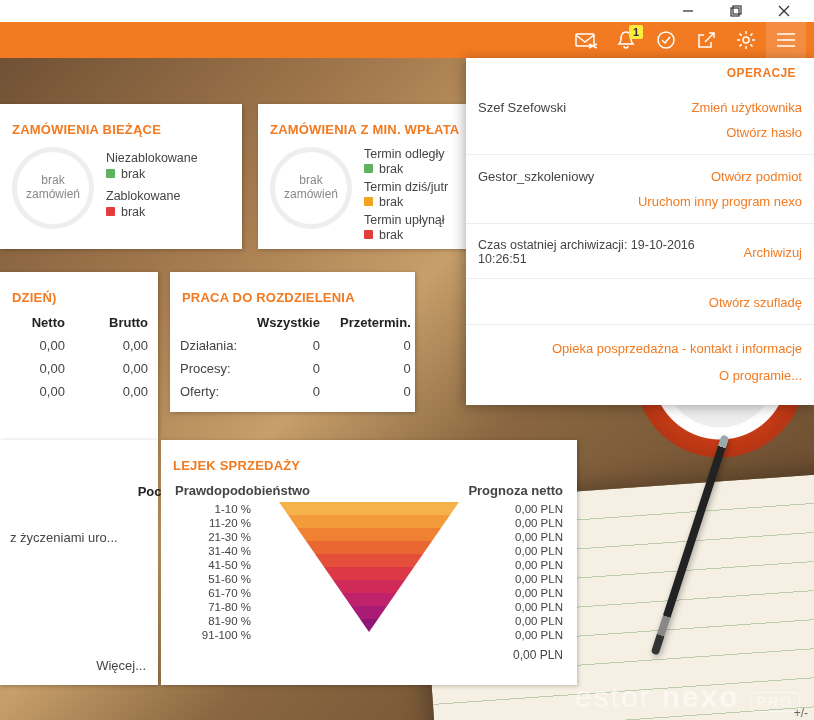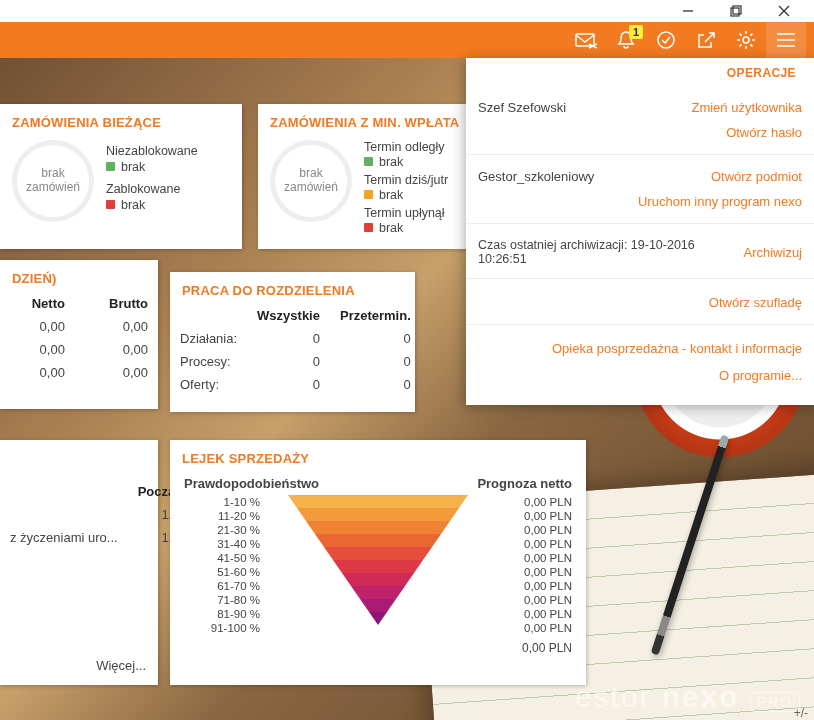--- a/index.html
+++ b/index.html
@@ -86,21 +86,21 @@
   .card {
     position:absolute;
     background:#fff;
     box-shadow: 1px 1px 4px rgba(0,0,0,.25);
     z-index:2;
   }
   .card h3 {
     color:#f27a21;
     font-size:13px;
     font-weight:700;
-    padding:11px 12px 6px;
+    padding:18px 12px 6px;
     text-transform:none;
     letter-spacing:.2px;
   }
 
   .status-dot { display:inline-block; width:9px; height:9px; border-radius:1px; margin-right:6px; vertical-align:baseline;}
   .green{background:#5fb25f;}
   .orange{background:#f2a321;}
   .red{background:#e23c3c;}
 
   .ring {
@@ -246,21 +246,21 @@
       <div>Termin odległy</div>
       <div style="padding:1px 0 4px;"><span class="status-dot green"></span><span>brak</span></div>
       <div>Termin dziś/jutr</div>
       <div style="padding:1px 0 4px;"><span class="status-dot orange"></span><span>brak</span></div>
       <div>Termin upłynął</div>
       <div style="padding:1px 0;"><span class="status-dot red"></span><span>brak</span></div>
     </div>
   </div>
 </div>
 
-<div class="card" style="top:260px;left:0;width:158px;height:149px;">
+<div class="card" style="top:272px;left:0;width:158px;height:168px;">
   <h3 style="white-space:nowrap;overflow:hidden;">DZIEŃ)</h3>
   <table style="width:100%;border-collapse:collapse;">
     <tbody>
         <tr>
           <td class="t-head">Netto</td>
           <td class="t-head">Brutto</td>
         </tr>
     <tr>
           <td class="t-cell">0,00</td>
           <td class="t-cell">0,00</td>
@@ -318,21 +318,21 @@
         </tr>
     <tr>
           <td class="t-label" style="white-space:nowrap;overflow:hidden;">z życzeniami uro...</td>
           <td class="t-cell">12:20</td>
         </tr>
   </tbody>
     </table>
   <div style="position:absolute;bottom:12px;right:12px;color:#444;cursor:pointer;">Więcej...</div>
 </div>
 
-<div class="card" style="top:440px;left:170px;width:416px;height:245px;">
+<div class="card" style="top:440px;left:161px;width:416px;height:245px;">
   <h3>LEJEK SPRZEDAŻY</h3>
   <div style="display:flex;justify-content:space-between;padding:4px 14px;font-weight:700;color:#444;">
     <span>Prawdopodobieństwo</span>
     <span>Prognoza netto</span>
   </div>
   <div id="funnel-rows" style="position:relative;">
     <div class="funnel-wrap" id="funnel-shape" style="position:absolute;left:50%;top:0;transform:translateX(-50%);">
         <div class="funnel-layer" style="top: 0px; width: 180px; margin-left: -90px; border-top: 13px solid rgb(246, 178, 74); border-left: 9px solid transparent; border-right: 9px solid transparent; height: 0px;"></div>
         <div class="funnel-layer" style="top: 13px; width: 162px; margin-left: -81px; border-top: 13px solid rgb(243, 154, 58); border-left: 9px solid transparent; border-right: 9px solid transparent; height: 0px;"></div>
         <div class="funnel-layer" style="top: 26px; width: 144px; margin-left: -72px; border-top: 13px solid rgb(239, 130, 50); border-left: 9px solid transparent; border-right: 9px solid transparent; height: 0px;"></div>

